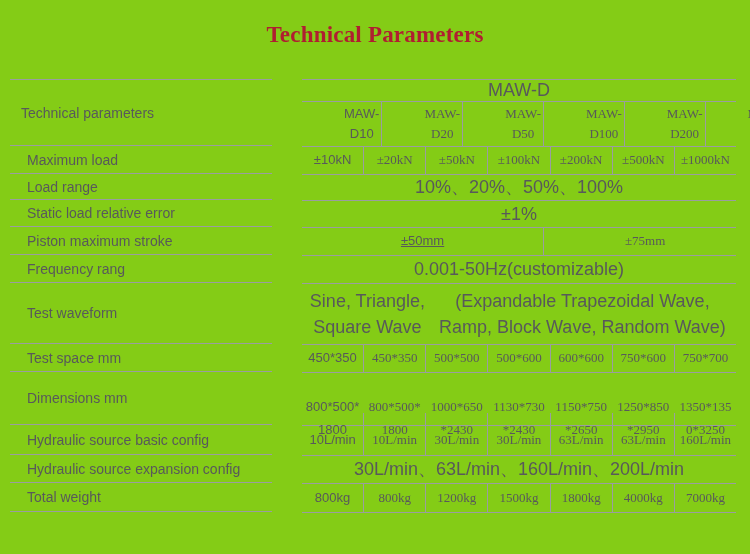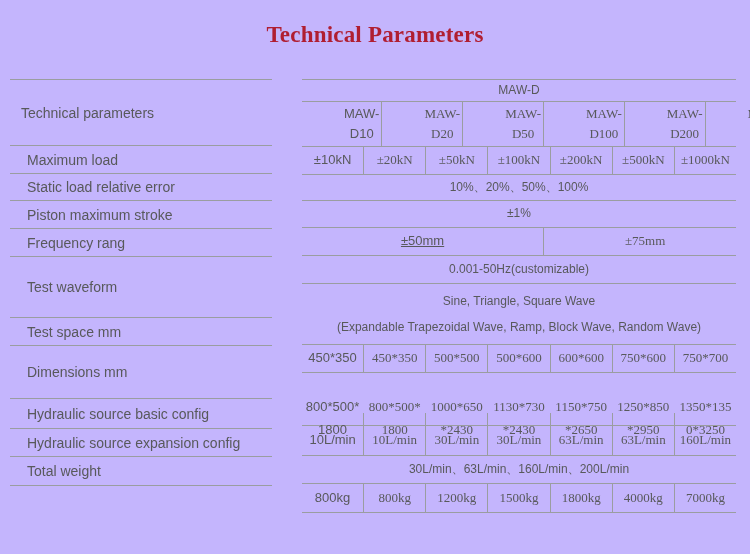--- a/index.html
+++ b/index.html
@@ -1,20 +1,20 @@
 <!DOCTYPE html>
 <html><head>
 <meta charset="utf-8">
 <style>
   html, body { margin: 0; padding: 0; background: #ffffff; }
   .page {
     position: relative;
     width: 750px;
     height: 554px;
-    background: #c4b5fd;
+    background: #84cc16;
     font-family: "Liberation Sans", sans-serif;
     color: #58595b;
     overflow: hidden;
   }
   .title {
     position: absolute;
     top: 22px;
     left: 0;
     width: 100%;
     text-align: center;
@@ -64,38 +64,41 @@
     align-items: center;
     justify-content: center;
     text-align: center;
     box-sizing: border-box;
     padding: 0 2px;
     line-height: 1.45;
   }
   .gcell + .gcell { border-left: 1px solid #9a9da0; font-family: Liberation Serif, serif; }
   .gcell.span4 { flex: 4 4 0; text-decoration: underline; }
   .gcell.span3 { flex: 3 3 0; padding-left: 12px; }
-  .gcell.merged { flex: 7 7 0; font-size: 12px; }
+  .gcell.merged { flex: 7 7 0; font-size: 18px; }
   .model-text { display: inline-block; max-width: 46px; line-height: 1.55; margin-left: 40px; }
   .wrap-dim { word-break: break-all; line-height: 1.75; margin-top: 40px; }
-  .waveform-cell { flex-direction: column; line-height: 26px; }
+  .waveform-cell { line-height: 26px; }
 </style>
 </head>
 <body>
 
 <div class="page">
 
   <div class="title">Technical Parameters</div>
 
   <div class="left-col">
     <div class="left-row corner" style="height:66px">
       <span>Technical parameters</span>
     </div>
     <div class="left-row" style="height:28px">
       <span>Maximum load</span>
+    </div>
+    <div class="left-row" style="height:26px">
+      <span>Load range</span>
     </div>
     <div class="left-row" style="height:27px">
       <span>Static load relative error</span>
     </div>
     <div class="left-row" style="height:28px">
       <span>Piston maximum stroke</span>
     </div>
     <div class="left-row" style="height:28px">
       <span>Frequency rang</span>
     </div>

